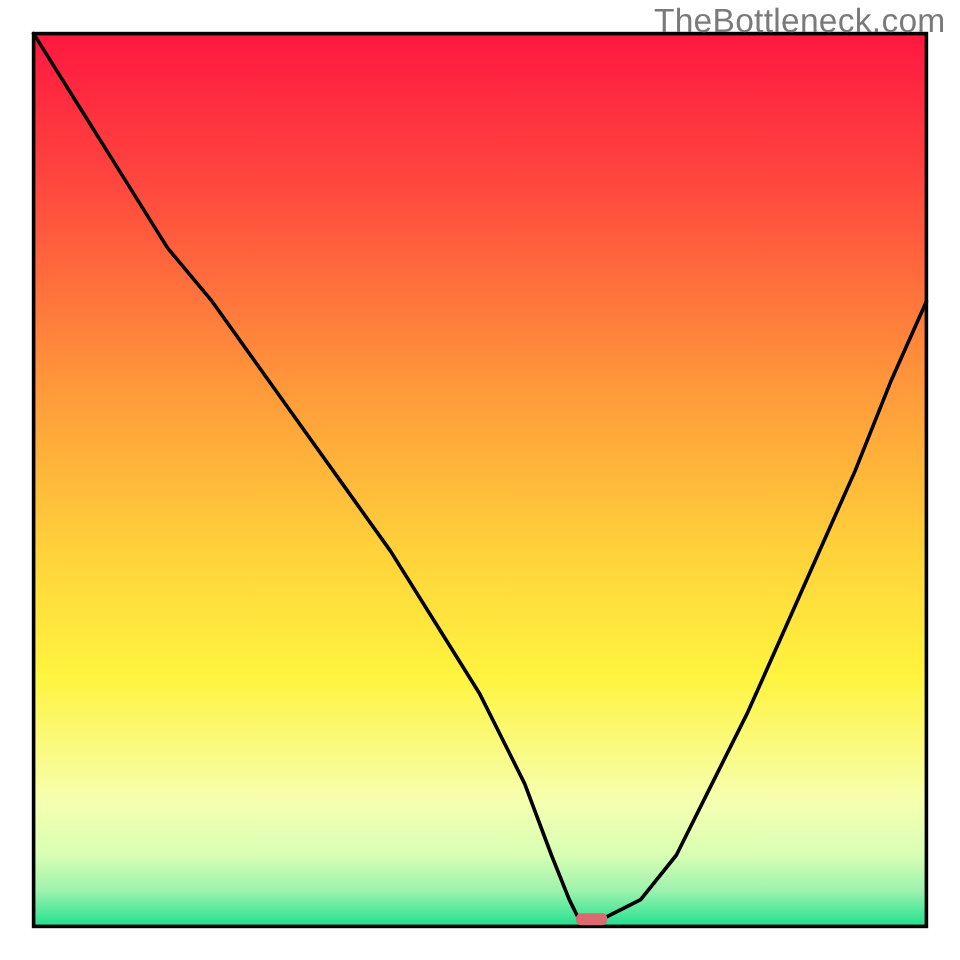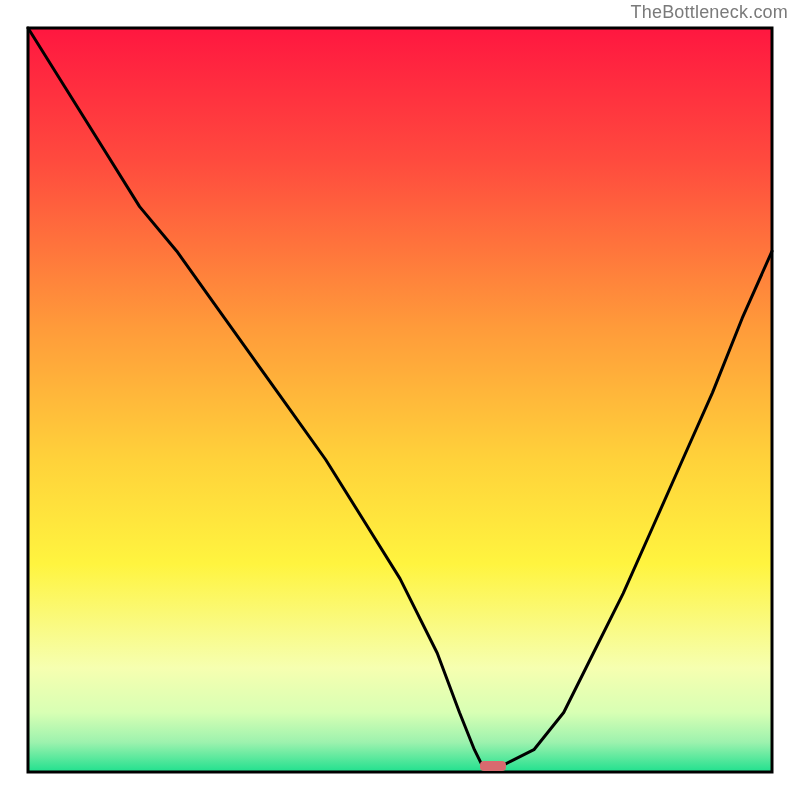--- a/index.html
+++ b/index.html
@@ -16,21 +16,21 @@
     top: 0;
     width: 800px;
     height: 800px;
     box-sizing: border-box;
   }
   .watermark {
     position: absolute;
     top: 2px;
     right: 12px;
     color: #7a7a7a;
-    font-size: 18px;
+    font-size: 28px;
     font-weight: 500;
     letter-spacing: 0.2px;
   }
   svg {
     display: block;
   }
 </style>
 </head>
 <body>
 

